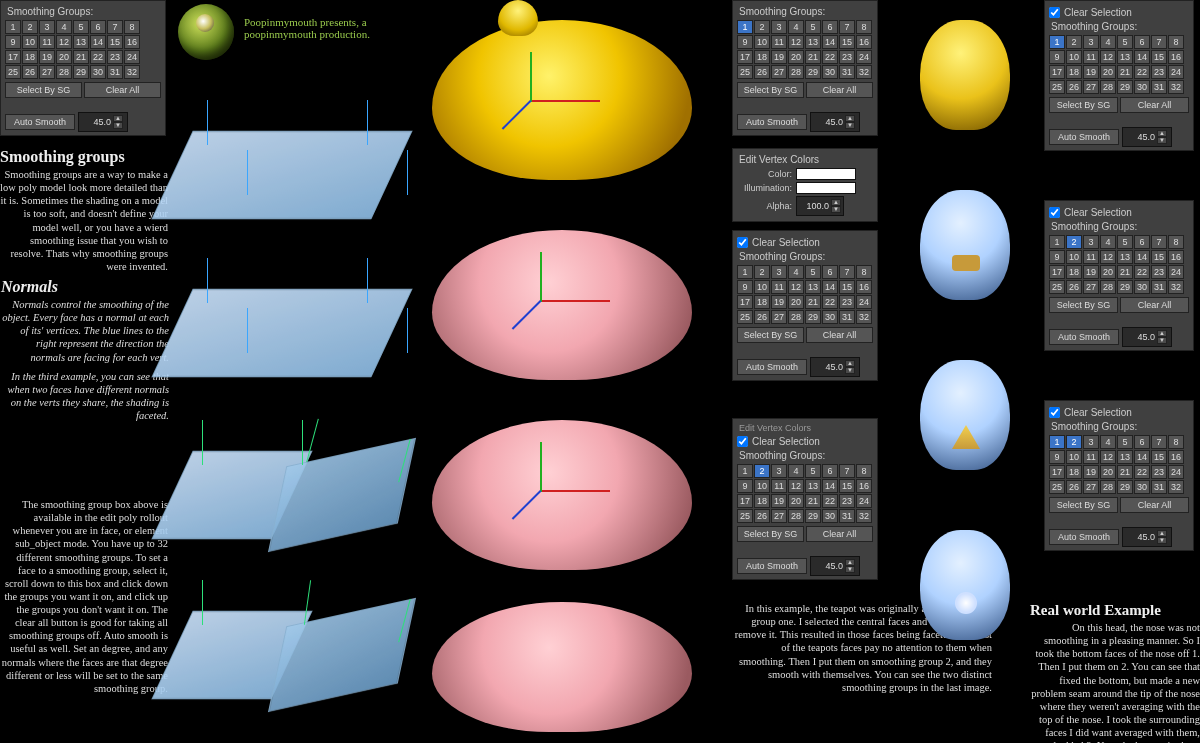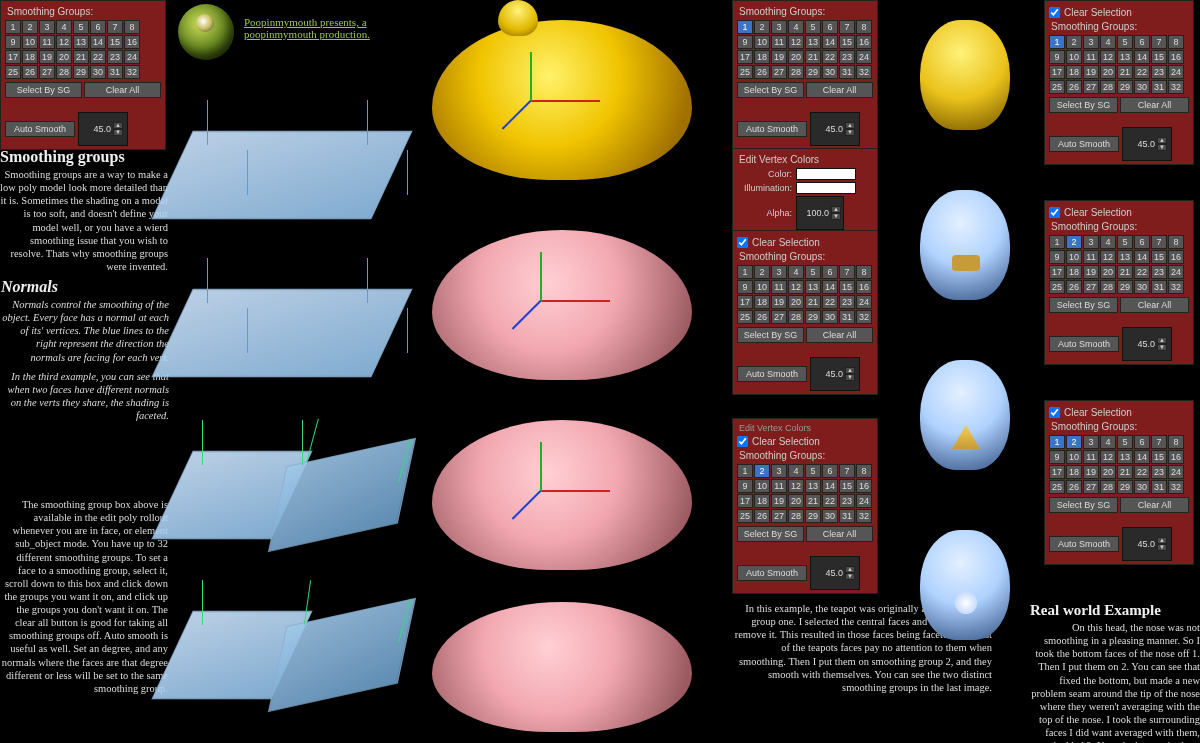--- a/index.html
+++ b/index.html
@@ -7,21 +7,21 @@
     background: #000;
     color: #cccccc;
     font-family: Georgia, 'Times New Roman', serif;
     font-size: 11px;
     width: 1200px;
     height: 743px;
     overflow: hidden;
     position: relative;
   }
   .panel {
-    background: #7f1d1d;
+    background: #404040;
     border: 1px solid #222;
     padding: 3px 4px;
     font-family: Tahoma, Arial, sans-serif;
     font-size: 10px;
     color: #ccc;
     position: absolute;
   }
   .panel-label { margin: 2px 0 3px 2px; display:block; }
   .sg-grid { display: grid; grid-template-columns: repeat(8, 16px); gap: 1px; margin-bottom: 3px;}
   .sg-btn {
@@ -30,21 +30,21 @@
     cursor:pointer;
   }
   .sg-btn.on { background: #3b74c7; color:#fff;}
   .btn-row { display:flex; gap:2px; margin-bottom:14px;}
   .pbtn {
     flex:1; background:#555; border:1px solid #222; color:#ddd;
     font-size:9px; height:16px; display:flex; align-items:center; justify-content:center;
     cursor:pointer;
   }
   .spin-row { display:flex; gap:3px; align-items:center;}
-  .spin { display:flex; align-items:center; background:#2a2a2a; border:1px solid #111; height:34px; flex:0 0 50px;}
+  .spin { display:flex; align-items:center; background:#2a2a2a; border:1px solid #111; height:20px; flex:0 0 50px;}
   .spin input { width:34px; background:transparent; border:none; color:#ddd; font-size:9px; text-align:right; padding-right:2px;}
   .spin-arrows { display:flex; flex-direction:column; width:10px;}
   .spin-arrows span { height:7px; background:#4a4a4a; border:1px solid #222; font-size:6px; line-height:5px; text-align:center; cursor:pointer;}
   .swatch-row{display:flex;align-items:center;gap:4px;margin:2px 0;}
   .swatch-row label{width:55px;text-align:right;font-size:9px;}
   .swatch{width:60px;height:12px;background:#fff;border:1px solid #111;}
   .chk { display:flex; align-items:center; gap:4px; margin:3px 0;}
   .chk input{width:11px;height:11px;}
   .section-title{
     font-family: Georgia, serif;
@@ -74,21 +74,21 @@
   .head.yellow{background: radial-gradient(circle at 45% 30%, #fff27a 0%, #eac21a 50%, #7a5a00 95%);}
   .head.blue{background: radial-gradient(circle at 45% 30%, #e3f0ff 0%, #b0d2ff 45%, #3a5a8a 95%);}
   .plane{
     position:absolute; width:220px; height:90px;
     transform: skewX(-25deg) rotateX(10deg);
     background: linear-gradient(160deg, #cfe6ff 0%, #8fbfe8 100%);
     border:1px solid #88b0d0;
     opacity:0.9;
   }
   .normal-line{position:absolute;width:1px;background:#3aa6ff;height:45px;}
-  .green-text{color:#98c84c;font-family: Georgia, serif; font-size:11px;text-decoration:underline;}
+  .green-text{color:#98c84c;font-family: Georgia, serif; font-size:11px;}
   .logo-ball{
     width:56px;height:56px;border-radius:50%;
     background: radial-gradient(circle at 40% 35%, #cde05a 0%, #5a7a1a 55%, #1a2a00 100%);
     position:absolute;
     box-shadow: inset -4px -6px 8px rgba(0,0,0,0.5);
   }
   .eye{position:absolute;width:18px;height:18px;border-radius:50%;background:radial-gradient(circle at 40% 40%, #fff 0%, #c8c060 50%, #333 100%);left:18px;top:10px;}
   .axis{position:absolute;pointer-events:none;}
   .axis .x{position:absolute;width:70px;height:2px;background:#d02020;left:0;top:0;}
   .axis .y{position:absolute;width:2px;height:50px;background:#20b020;left:0;top:-48px;}

